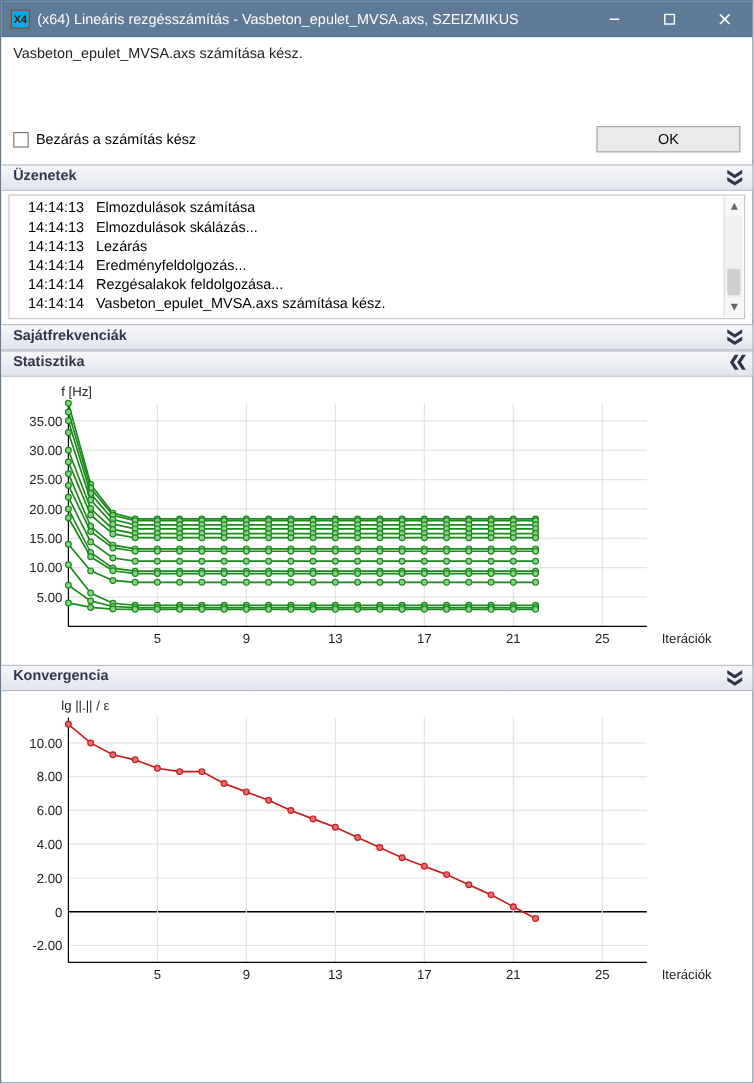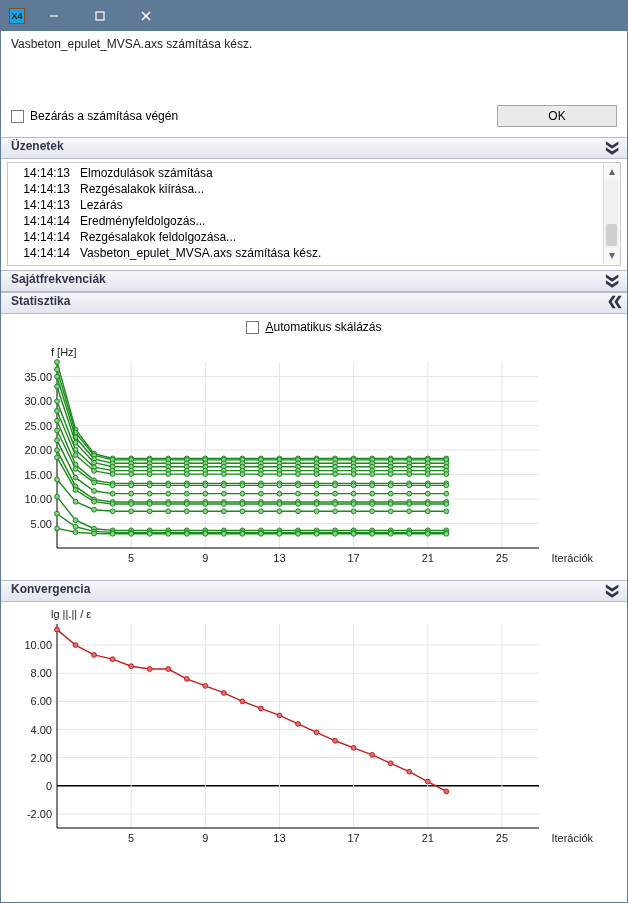--- a/index.html
+++ b/index.html
@@ -104,20 +104,21 @@
 .chartbox svg{ display:block; }
 
 </style>
 </head>
 <body>
 
 <div class="window">
 
   <div class="titlebar">
     <span class="appicon">X4</span>
+    <span class="title">(x64) Lineáris rezgésszámítás - Vasbeton_epulet_MVSA.axs, SZEIZMIKUS</span>
     <div class="winbtns">
       <div class="winbtn">
         <svg width="10" height="10">
             <line x1="1" y1="5" x2="9" y2="5" stroke="#fff" stroke-width="1.2"></line>
           </svg>
       </div>
       <div class="winbtn">
         <svg width="10" height="10">
             <rect x="1" y="1" width="8" height="8" fill="none" stroke="#fff" stroke-width="1.2"></rect>
           </svg>
@@ -129,38 +130,38 @@
           </svg>
       </div>
     </div>
   </div>
 
   <div class="topmsg">Vasbeton_epulet_MVSA.axs számítása kész.</div>
   <div class="topgap"></div>
 
   <div class="okrow">
     <span class="chk"></span>
-    <span class="lbl">Bezárás a számítása végén</span>
+    <span class="lbl">Bezárás a számítás kész</span>
     <div class="okbtn">OK</div>
   </div>
 
   <div class="section-hdr">
     <span>Üzenetek</span>
     <span class="spacer"></span>
     <span class="chev" style="transform: rotate(90deg); display: inline-block; letter-spacing: -4px;">❯❯</span>
   </div>
   <div class="messages">
     <div class="messages-inner" id="msglist">
         <div class="msgline">
           <span class="msgtime">14:14:13</span>
           <span class="msgtext">Elmozdulások számítása</span>
         </div>
         <div class="msgline">
           <span class="msgtime">14:14:13</span>
-          <span class="msgtext">Rezgésalakok kiírása...</span>
+          <span class="msgtext">Elmozdulások skálázás...</span>
         </div>
         <div class="msgline">
           <span class="msgtime">14:14:13</span>
           <span class="msgtext">Lezárás</span>
         </div>
         <div class="msgline">
           <span class="msgtime">14:14:14</span>
           <span class="msgtext">Eredményfeldolgozás...</span>
         </div>
         <div class="msgline">
@@ -182,24 +183,20 @@
   <div class="section-hdr">
     <span>Sajátfrekvenciák</span>
     <span class="spacer"></span>
     <span class="chev" style="transform: rotate(90deg); display: inline-block; letter-spacing: -4px;">❯❯</span>
   </div>
 
   <div class="section-hdr">
     <span>Statisztika</span>
     <span class="spacer"></span>
     <span class="chev" style="letter-spacing: -4px;">❮❮</span>
-  </div>
-  <div class="autoscale-row">
-    <span class="chk"></span>
-    <span><u>A</u>utomatikus skálázás</span>
   </div>
   <div class="chartbox">
     <svg id="freqsvg" width="588" height="230">
         <line x1="46" x2="528" y1="179.5263157894737" y2="179.5263157894737" stroke="#e4e4e4"></line>
         <text x="41" y="183.5263157894737" text-anchor="end" font-size="11" fill="#222">5.00</text>
         <line x1="46" x2="528" y1="155.05263157894737" y2="155.05263157894737" stroke="#e4e4e4"></line>
         <text x="41" y="159.05263157894737" text-anchor="end" font-size="11" fill="#222">10.00</text>
         <line x1="46" x2="528" y1="130.57894736842104" y2="130.57894736842104" stroke="#e4e4e4"></line>
         <text x="41" y="134.57894736842104" text-anchor="end" font-size="11" fill="#222">15.00</text>
         <line x1="46" x2="528" y1="106.10526315789474" y2="106.10526315789474" stroke="#e4e4e4"></line>

